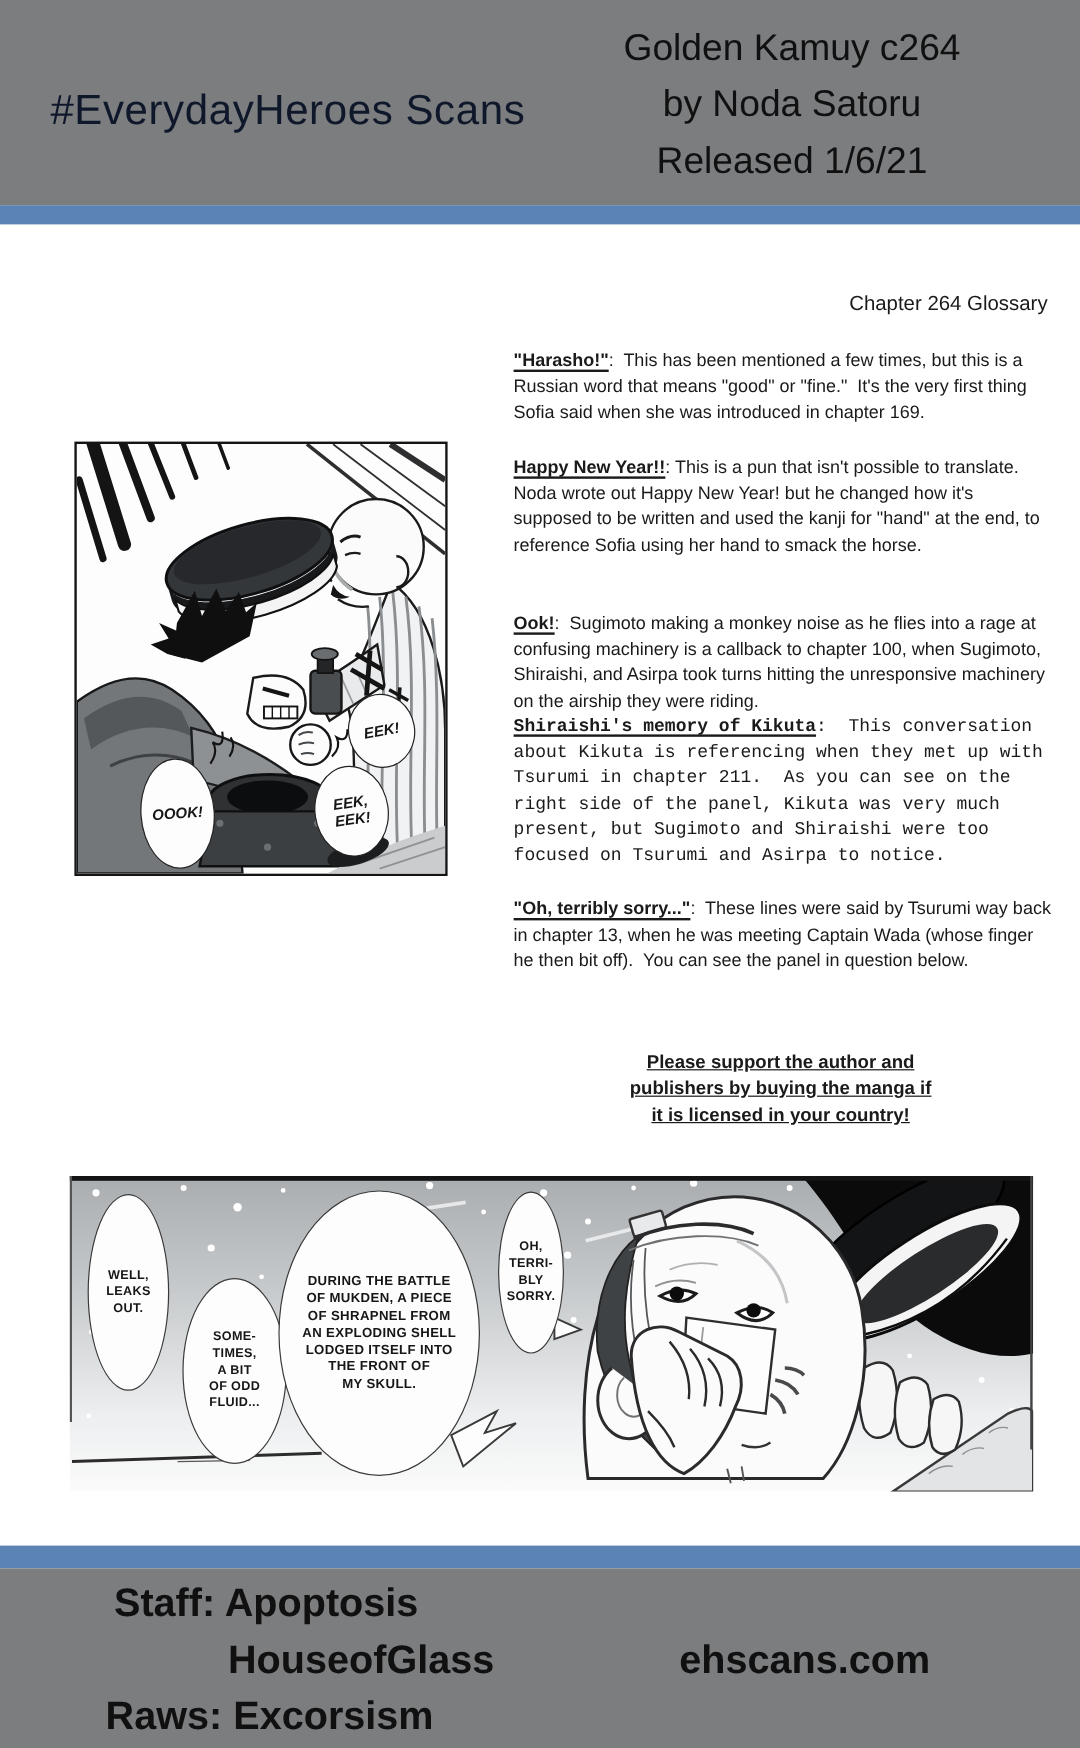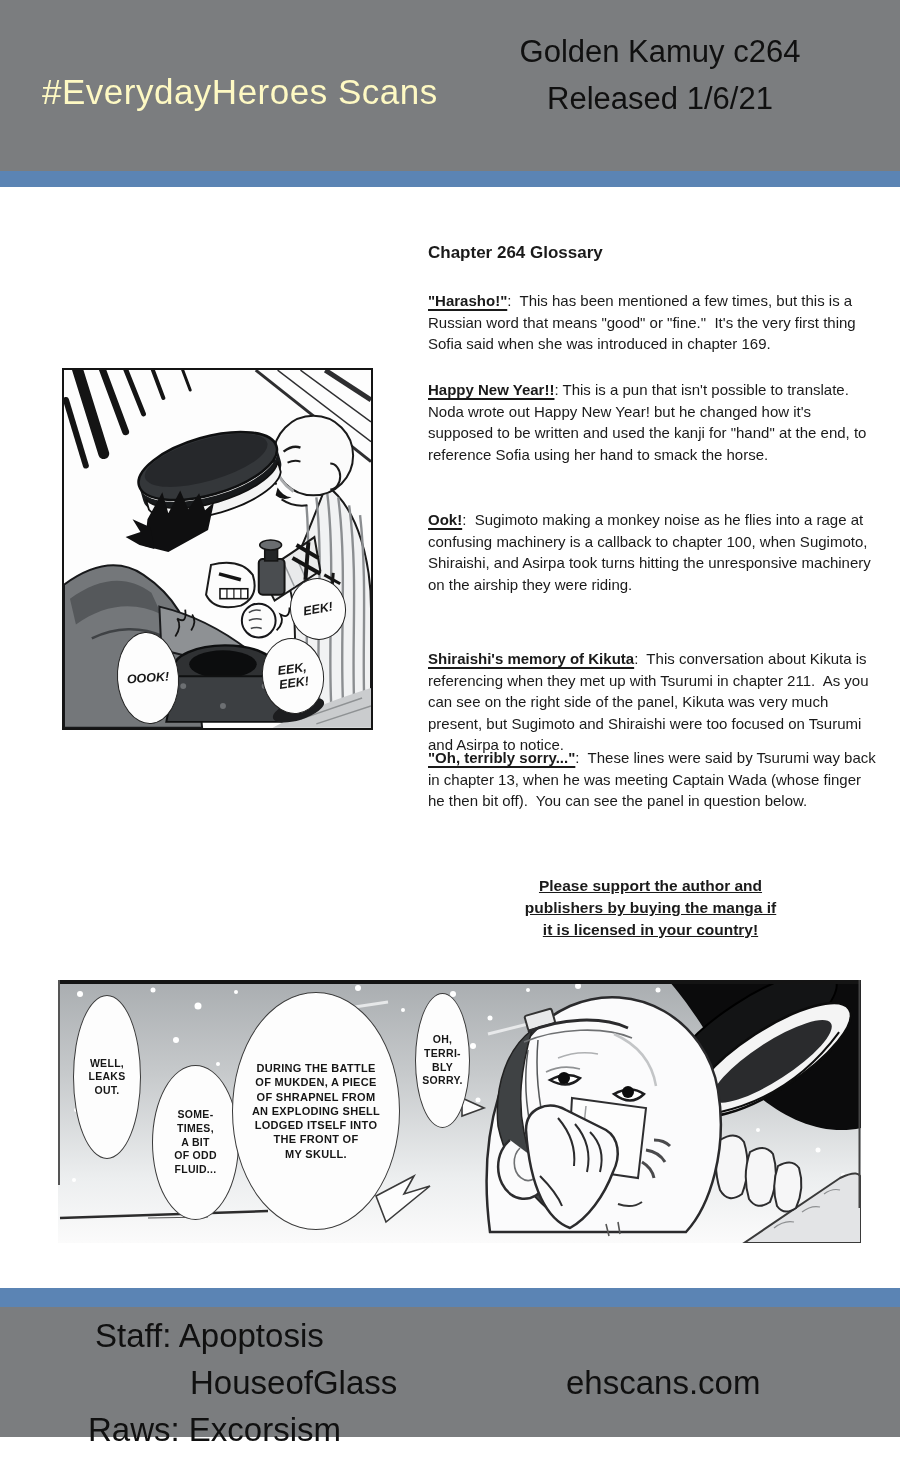--- a/index.html
+++ b/index.html
@@ -3,38 +3,38 @@
 <meta charset="utf-8">
 <style>
   * { margin:0; padding:0; box-sizing:border-box; }
   html,body { background:#cfd1d3; }
   body { font-family:"Liberation Sans", sans-serif; }
   .page { position:relative; width:900px; height:1457px; background:#ffffff; overflow:hidden; margin:0 auto; color:#1a1a1a; }
 
   
   .band { position:absolute; left:0; width:900px; background:#7b7d7f; }
   .header { top:0; height:171px; }
-  .footerband { top:1307px; height:130px; }
+  .footerband { top:1307px; height:150px;font-weight:bold; }
   .stripe { position:absolute; left:0; width:900px; background:#5b84b4; }
   .stripe-top { top:171px; height:16px; }
   .stripe-bottom { top:1288px; height:19px; }
 
-  .scan-group { position:absolute; left:42px; top:72px; font-size:35px; letter-spacing:0.5px; color:#fef9c3; }
-  .release { position:absolute; left:480px; top:16px; width:360px; text-align:center; font-size:31px; line-height:47px; color:#101010;margin-top:12px; }
+  .scan-group { position:absolute; left:42px; top:72px; font-size:35px; letter-spacing:0.5px; color:#0f172a; }
+  .release { position:absolute; left:480px; top:16px; width:360px; text-align:center; font-size:31px; line-height:47px; color:#101010; }
 
   .f-line { position:absolute; font-size:33px; color:#101010; }
   .f-staff { left:95px; top:10px; }
   .f-staff2 { left:190px; top:57px; }
   .f-raws { left:88px; top:104px; }
   .f-site { left:566px; top:57px; }
 
   
-  .g-heading { position:absolute; left:428px; top:243px; width:445px; text-align:left; font-size:17px;font-weight:bold; }
+  .g-heading { position:absolute; left:428px; top:243px; width:445px; text-align:right; font-size:17px; }
   .entry { position:absolute; left:428px; width:448px; font-size:15px; line-height:21.5px; white-space:pre-wrap; }
-  .e1 { top:290px; } .e2 { top:379px; } .e3 { top:509px; } .e4 { top:648px; } .e5 { top:747px; }
+  .e1 { top:290px; } .e2 { top:379px; } .e3 { top:509px; } .e4 { top:595px;font-family:Liberation Mono, monospace; } .e5 { top:747px; }
   .term { font-weight:bold; text-decoration:underline; text-decoration-thickness:1.5px; text-underline-offset:3px; }
   .support { position:absolute; left:428px; top:875px; width:445px; text-align:center; font-weight:bold; font-size:15.5px; line-height:22px; white-space:pre-line;text-decoration:underline; }
 
   
   .panel { position:absolute; }
   .panel1 { left:62px; top:368px; width:311px; height:362px; border:2px solid #141414; background:#fdfdfd; }
   .panel2 { left:58px; top:980px; width:803px; height:263px; background:#fff; }
   .panel svg { position:absolute; left:0; top:0; width:100%; height:100%; }
 
   .bub { position:absolute; background:#fdfdfd; border:1.5px solid #3a3a3a; border-radius:50%;
@@ -52,20 +52,21 @@
 </style>
 </head>
 <body>
 
 <div class="page">
 
   <div class="band header">
     <div class="scan-group">#EverydayHeroes Scans</div>
     <div class="release">
       <div>Golden Kamuy c264</div>
+      <div>by Noda Satoru</div>
       <div>Released 1/6/21</div>
     </div>
   </div>
   <div class="stripe stripe-top"></div>
 
   <div class="g-heading">Chapter 264 Glossary</div>
 
   <p class="entry e1"><span class="term">"Harasho!"</span><span>:  This has been mentioned a few times, but this is a Russian word that means "good" or "fine."  It's the very first thing Sofia said when she was introduced in chapter 169.</span></p>
   <p class="entry e2"><span class="term">Happy New Year!!</span><span>: This is a pun that isn't possible to translate.  Noda wrote out Happy New Year! but he changed how it's supposed to be written and used the kanji for "hand" at the end, to reference Sofia using her hand to smack the horse.</span></p>
   <p class="entry e3"><span class="term">Ook!</span><span>:  Sugimoto making a monkey noise as he flies into a rage at confusing machinery is a callback to chapter 100, when Sugimoto, Shiraishi, and Asirpa took turns hitting the unresponsive machinery on the airship they were riding.</span></p>

